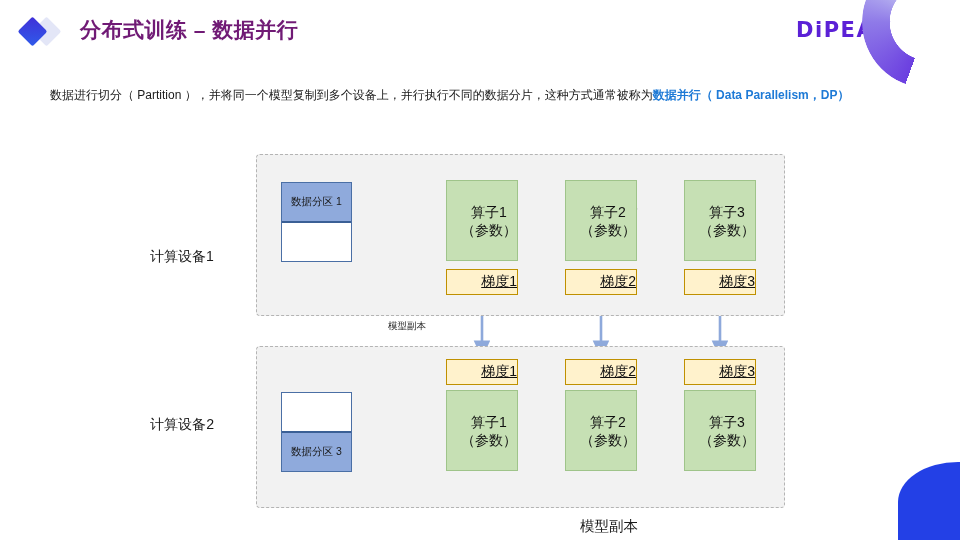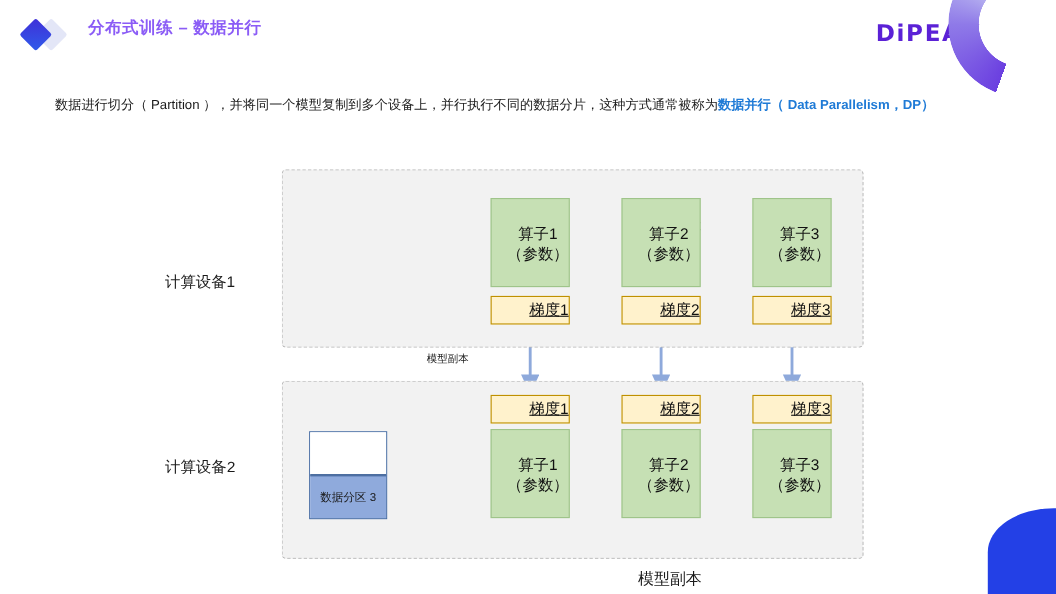--- a/index.html
+++ b/index.html
@@ -26,21 +26,21 @@
   }
 
   
   .header{position:absolute;left:0;top:0;width:960px;height:60px;}
   .logo-mark{position:absolute;left:20px;top:17px;width:48px;height:30px;}
   .dia{position:absolute;width:21px;height:21px;top:4px;transform:rotate(45deg);border-radius:2px;}
   .dia.front{left:2px;background:linear-gradient(135deg,#4030d8,#2f5bea);}
   .dia.back{left:16px;background:#e3e6f7;}
   .page-title{
     position:absolute;left:80px;top:16px;
-    font-size:15px;font-weight:bold;color:#8b5cf6;letter-spacing:.5px;
+    font-size:21px;font-weight:bold;color:#701a75;letter-spacing:.5px;
     white-space:nowrap;
   }
   .brand{
     position:absolute;right:68px;top:18px;
     font-size:21px;font-weight:bold;color:#5b21d6;letter-spacing:1.5px;
     font-family:"DejaVu Sans",sans-serif;
   }
 
   
   .para{
@@ -139,20 +139,24 @@
       <line x1="332" y1="146" x2="332" y2="208"></line>
       <line x1="451" y1="146" x2="451" y2="208"></line>
       <line x1="570" y1="146" x2="570" y2="208"></line>
     </g>
   </svg>
 
   <div class="device-label" style="left:0px;top:84px;margin-top:16px;">计算设备1</div>
   <div class="panel top"></div>
   <div class="replica-label" style="left:430px;top:12px;">模型副本</div>
 
+  <div class="part-wrap" style="left:131px;top:34px;">
+    <div class="part-half top fill">数据分区 1</div>
+    <div class="part-half bot empty"></div>
+  </div>
 
   <div class="box op" style="left:296px;top:32px;">
     <div><span>算子1</span><br><span>（参数）</span></div>
   </div>
   <div class="box op" style="left:415px;top:32px;">
     <div><span>算子2</span><br><span>（参数）</span></div>
   </div>
   <div class="box op" style="left:534px;top:32px;">
     <div><span>算子3</span><br><span>（参数）</span></div>
   </div>

